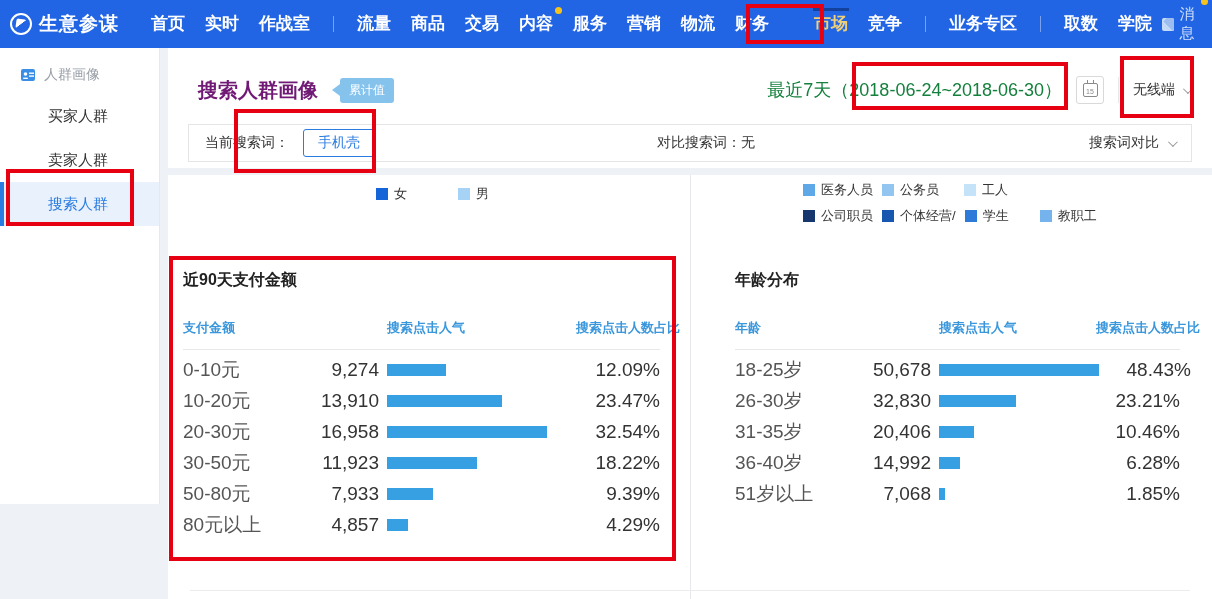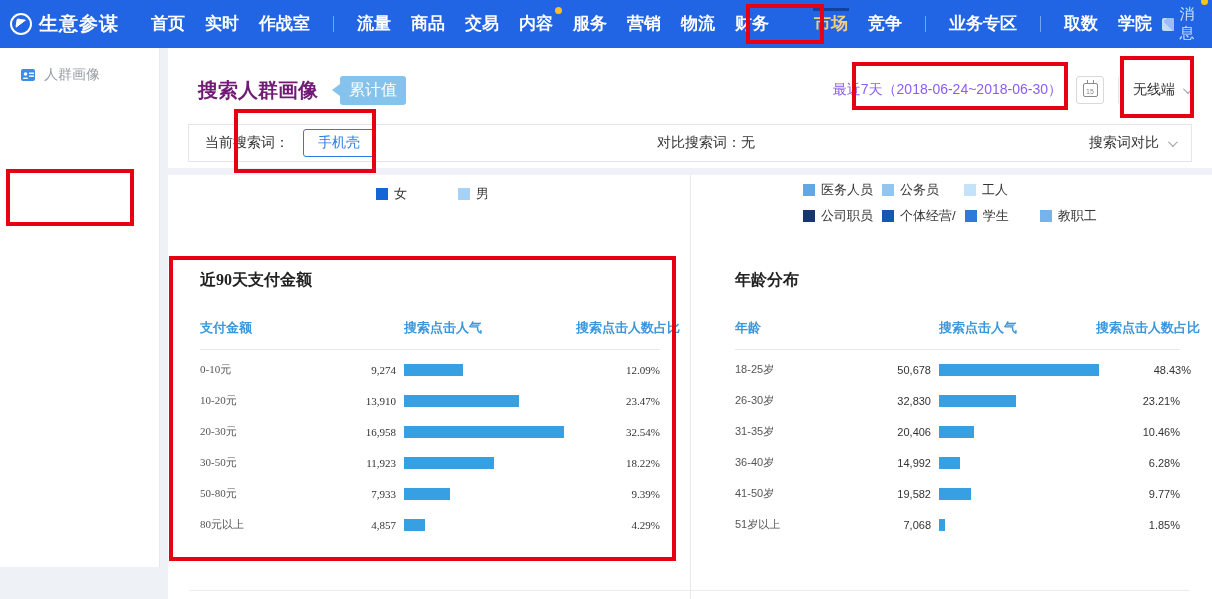--- a/index.html
+++ b/index.html
@@ -26,40 +26,40 @@
   .nav-sep { width:1px; height:16px; background:rgba(255,255,255,.4); margin:0 13px; }
   .nav-item .dot, .msg .dot { position:absolute; width:7px; height:7px; border-radius:50%;
     background:#f6c31c; top:7px; right:0; }
   .msg { margin-left:auto; margin-right:14px; display:flex; align-items:center; gap:6px;
     position:relative; color:#cfe0fa; font-size:15px; cursor:pointer; }
   .msg .dot { top:-7px; right:-8px; }
   .env { width:17px; height:13px; background:#c6dbf8; border-radius:2px; position:relative; overflow:hidden; }
   .env::after { content:""; position:absolute; left:2px; top:-5px; width:13px; height:13px;
     background:#9dbdf0; transform:rotate(45deg); border:2px solid #c6dbf8; }
   
-  .sidebar { position:absolute; left:0; top:48px; width:160px; height:519px;
+  .sidebar { position:absolute; left:0; top:48px; width:160px; height:456px;
     background:#fff; border-right:1px solid #e6e8ec; z-index:2; }
   .side-section { display:flex; align-items:center; gap:8px; padding:18px 0 10px 20px;
     color:#9aa0a8; font-size:14px; }
   .side-item { height:44px; line-height:44px; padding-left:48px; font-size:15px;
     color:#333; cursor:pointer; position:relative; }
   .side-item.active { background:#e8f1fc; color:#2b7ce0; }
   .side-item.active::before { content:""; position:absolute; left:0; top:0; bottom:0;
     width:4px; background:#2b7ce0; }
   
   .header-card { position:absolute; left:168px; top:48px; width:1044px; height:120px;
     background:#fff; }
   .title-row { display:flex; align-items:center; padding:24px 22px 0 30px; height:60px; }
   .page-title { font-size:20px; font-weight:bold; color:#701a75; white-space:nowrap; }
   .badge { display:flex; align-items:center; margin-left:14px; position:relative; }
   .badge .arrow { width:0; height:0; border-top:6px solid transparent; border-bottom:6px solid transparent;
     border-right:8px solid #85c3ed; }
-  .badge .bd { background:#85c3ed; color:#fff; font-size:16px; padding:4px 9px; border-radius:3px; }
+  .badge .bd { background:#85c3ed; color:#fff; font-size:12px; padding:4px 9px; border-radius:3px; }
   .controls { margin-left:auto; display:flex; align-items:center; }
-  .date-text { font-size:14px; color:#8b5cf6; white-space:nowrap; cursor:pointer; }
+  .date-text { font-size:18px; color:#15803d; white-space:nowrap; cursor:pointer; }
   .cal-btn { width:28px; height:28px; border:1px solid #d9d9d9; border-radius:3px; background:#fff;
     margin-left:14px; display:flex; align-items:center; justify-content:center; cursor:pointer; }
   .cal { width:15px; height:14px; border:1px solid #8a8a8a; border-radius:2px; position:relative;
     font-size:7px; color:#8a8a8a; text-align:center; line-height:16px; }
   .cal::before, .cal::after { content:""; position:absolute; top:-4px; width:1px; height:4px; background:#8a8a8a; }
   .cal::before { left:3px; } .cal::after { right:3px; }
   .vsep { width:1px; height:26px; background:#e8e8e8; margin:0 14px; }
   .device { display:flex; align-items:center; gap:8px; font-size:14px; color:#333; cursor:pointer; }
   .chev { width:7px; height:7px; border-right:1px solid #999; border-bottom:1px solid #999;
     transform:rotate(45deg) translateY(-2px); }
@@ -78,29 +78,29 @@
   .legend { position:absolute; display:flex; align-items:center; font-size:13px; color:#333; }
   .legend-gender { left:208px; top:10px; gap:42px; }
   .legend-col { position:absolute; left:112px; top:6px; display:flex; flex-direction:column; gap:8px; }
   .legend-row { display:flex; align-items:center; font-size:13px; color:#333; }
   .lg-item { display:flex; align-items:center; gap:6px; margin-right:9px; white-space:nowrap; }
   .lg-item .sq { width:12px; height:12px; display:inline-block; }
   .legend-row .lg-item:nth-child(4) { margin-left:22px; }
   .legend-row2 .lg-item:nth-child(3) { margin-left:16px; }
   
   .table { position:absolute; top:95px; }
-  .panel.left .table { left:32px; right:30px;font-family:Liberation Serif, serif; }
+  .panel.left .table { left:15px; right:30px; }
   .panel.right .table { left:44px; right:32px; }
   .t-title { font-size:16px; font-weight:bold; color:#222; margin-bottom:28px; }
   .t-grid { display:grid; grid-template-columns:110px 78px 1fr 84px; column-gap:8px; align-items:center; }
   .t-head { padding-bottom:12px; border-bottom:1px solid #e8e8e8; font-size:13px; font-weight:bold; color:#3a97dc; }
   .t-head .h0 { grid-column:1; } .t-head .h1 { grid-column:3; }
   .t-head .h2 { grid-column:4; text-align:right; white-space:nowrap; }
   .t-rows { margin-top:4px; }
-  .t-row { height:31px; font-size:11px; }
+  .t-row { height:31px; font-size:19px; }
   .t-row .lab { color:#555; } 
   .t-row .val { text-align:right; color:#333; }
   .t-row .barwrap { height:12px; }
   .t-row .bar { display:block; height:12px; }
   .t-row .pct { text-align:right; color:#333; }
   .bottom-line { position:absolute; left:22px; right:22px; top:415px; height:1px; background:#ececec; }
   
   .anno { position:absolute; border:4px solid #e60012; z-index:9; pointer-events:none; }
 </style>
 </head>
@@ -142,20 +142,25 @@
   <div class="side-section">
     <svg width="16" height="16" viewBox="0 0 16 16">
         <rect x="1" y="2" width="14" height="12" rx="2" fill="#3a8ee6"></rect>
         <circle cx="5.5" cy="7" r="1.8" fill="#fff"></circle>
         <rect x="9" y="5.5" width="5" height="1.4" fill="#fff"></rect>
         <rect x="9" y="8.4" width="5" height="1.4" fill="#fff"></rect>
         <rect x="3.2" y="10.6" width="4.6" height="1.4" fill="#fff"></rect>
       </svg>
     <span>人群画像</span>
   </div>
+  <div id="side-items">
+      <div class="side-item"><span>买家人群</span></div>
+      <div class="side-item"><span>卖家人群</span></div>
+      <div class="side-item active"><span>搜索人群</span></div>
+    </div>
 </aside>
 
 <section class="header-card">
   <div class="title-row">
     <h1 class="page-title">搜索人群画像</h1>
     <span class="badge">
       <i class="arrow"></i>
       <span class="bd">累计值</span>
     </span>
     <div class="controls">
@@ -322,28 +327,20 @@
           </div>
           <div class="t-row t-grid">
             <span class="lab">36-40岁</span>
             <span class="val">14,992</span>
             <span class="barwrap">
               <i class="bar" style="width: 21px; background: rgb(54, 160, 226);"></i>
             </span>
             <span class="pct">6.28%</span>
           </div>
           <div class="t-row t-grid">
-            <span class="lab">41-50岁</span>
-            <span class="val">19,582</span>
-            <span class="barwrap">
-              <i class="bar" style="width: 32px; background: rgb(54, 160, 226);"></i>
-            </span>
-            <span class="pct">9.77%</span>
-          </div>
-          <div class="t-row t-grid">
             <span class="lab">51岁以上</span>
             <span class="val">7,068</span>
             <span class="barwrap">
               <i class="bar" style="width: 6px; background: rgb(54, 160, 226);"></i>
             </span>
             <span class="pct">1.85%</span>
           </div>
         </div>
       </div>
   </div>

